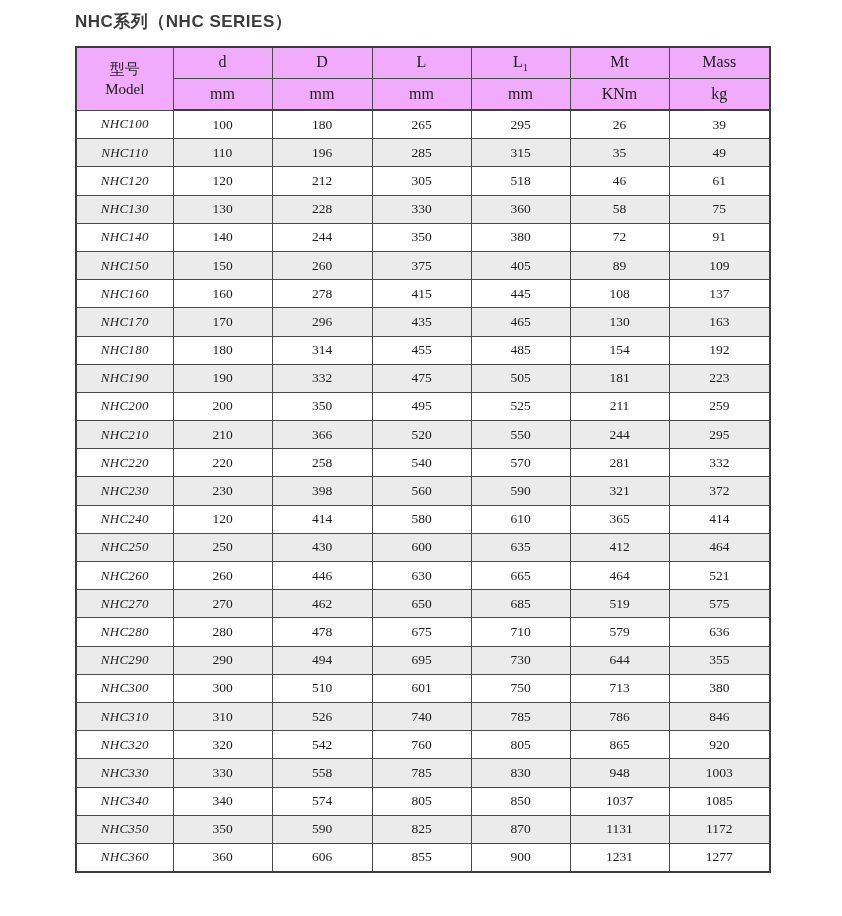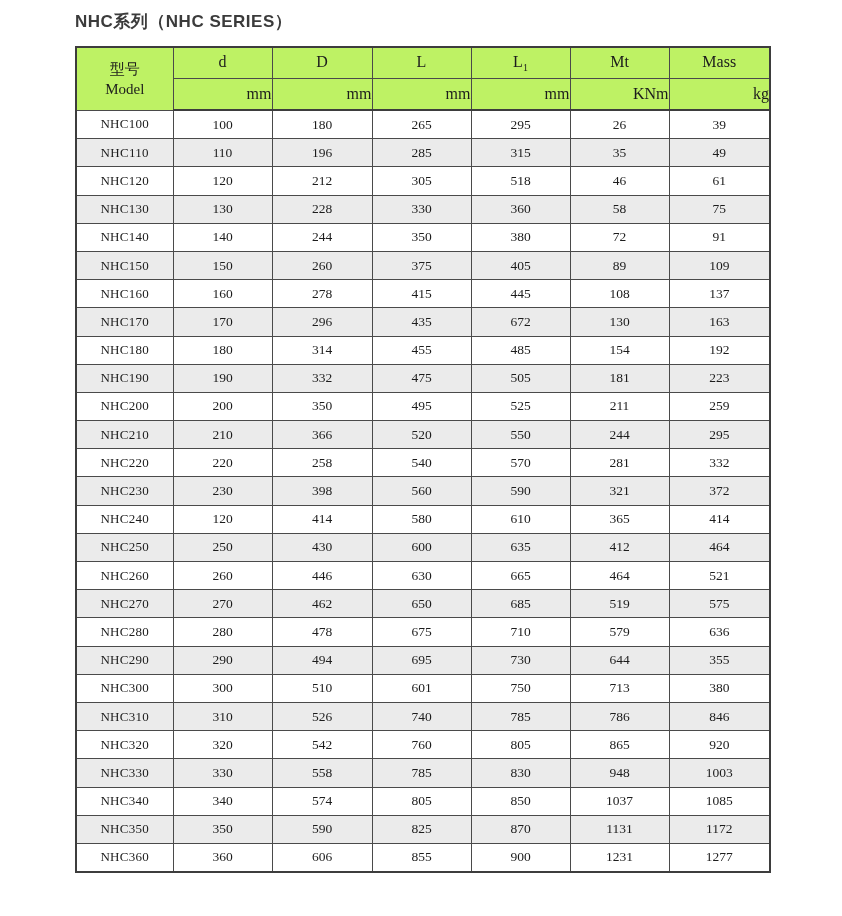--- a/index.html
+++ b/index.html
@@ -35,47 +35,47 @@
     width: 694px;
     border: 2px solid #3d3d3d;
   }
   table.spec th, table.spec td {
     border: 1px solid #4a4a4a;
     text-align: center;
     vertical-align: middle;
     padding: 0;
   }
   thead th {
-    background: #bef264;
+    background: #f0abfc;
     font-weight: normal;
     font-size: 16px;
     height: 30px;
   }
   thead tr.units-row th {
     border-bottom: 2px solid #3d3d3d;
-    text-align: right;
   }
   th.model-head {
     font-size: 15px;
     line-height: 1.35;
   }
   thead sub {
     font-size: 10px;
   }
   tbody td {
     height: 27.2px;
     font-size: 13.5px;
     background: #ffffff;
   }
   tbody tr.alt td {
     background: #ebebeb;
   }
   tbody td.model {
     font-size: 13px;
     letter-spacing: 0.3px;
+    font-style: italic;
   }
 </style>
 </head>
 <body>
 
 <div class="page">
   <h1 class="title">NHC系列（NHC SERIES）</h1>
 
   <table class="spec">
     <colgroup>
@@ -171,21 +171,21 @@
           <td>415</td>
           <td>445</td>
           <td>108</td>
           <td>137</td>
         </tr>
         <tr class="alt">
           <td class="model">NHC170</td>
           <td>170</td>
           <td>296</td>
           <td>435</td>
-          <td>672</td>
+          <td>465</td>
           <td>130</td>
           <td>163</td>
         </tr>
         <tr>
           <td class="model">NHC180</td>
           <td>180</td>
           <td>314</td>
           <td>455</td>
           <td>485</td>
           <td>154</td>

